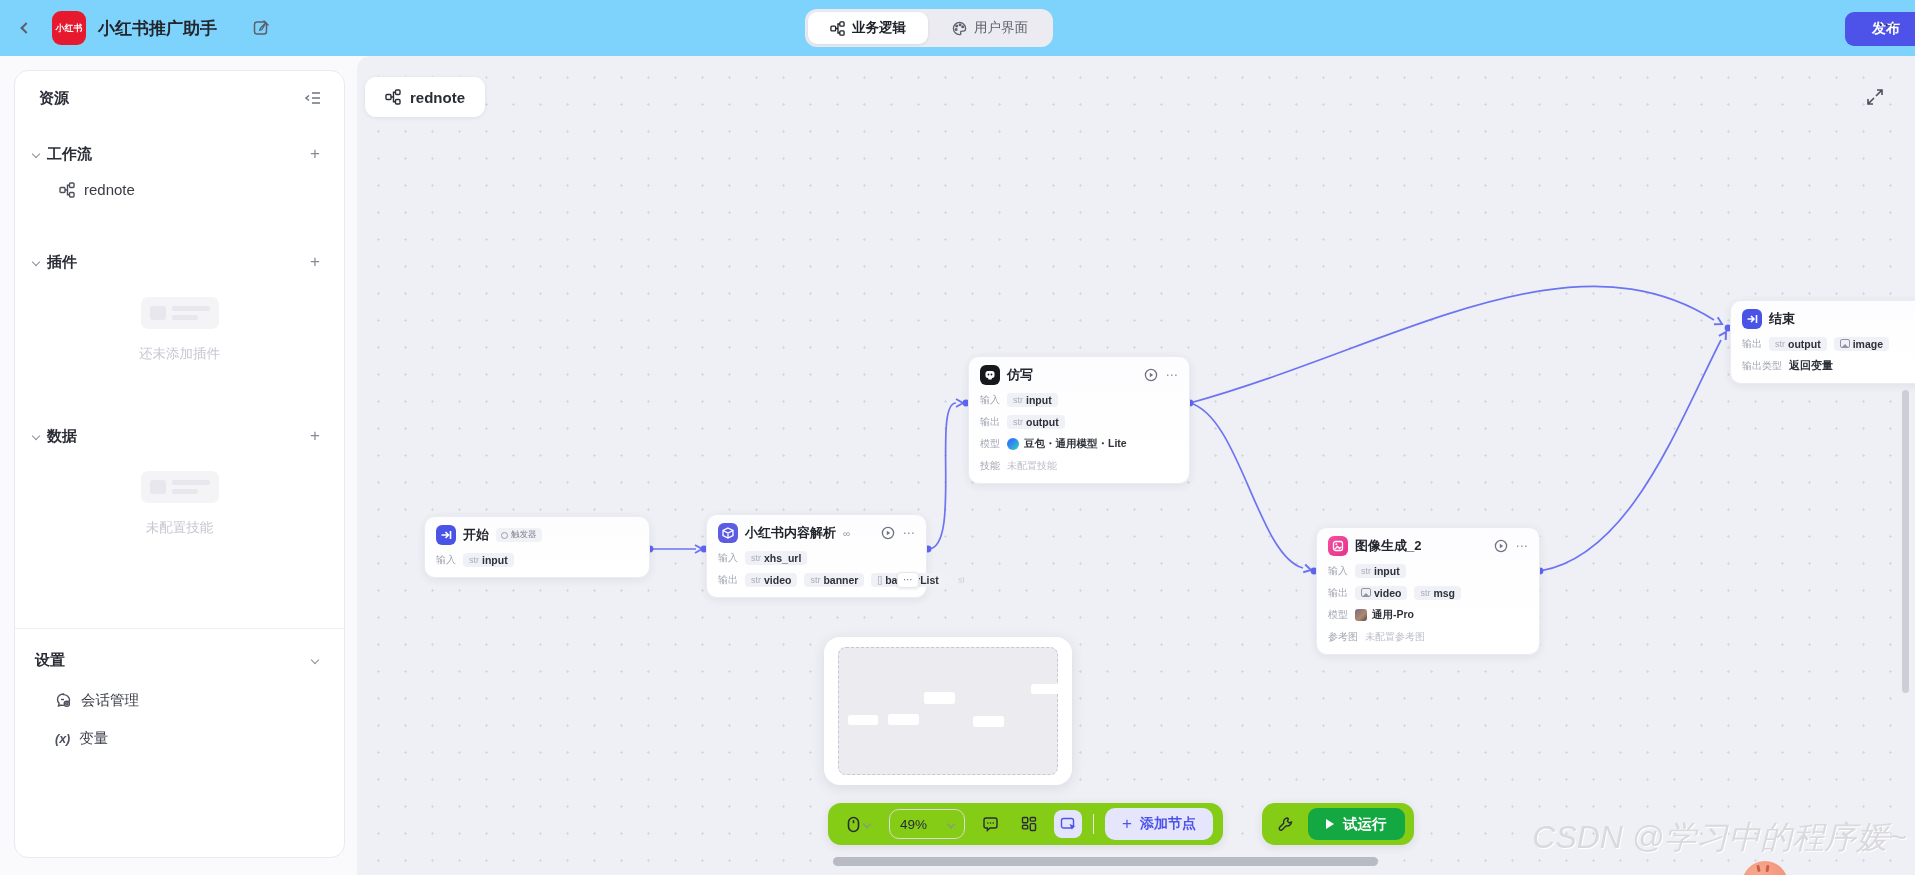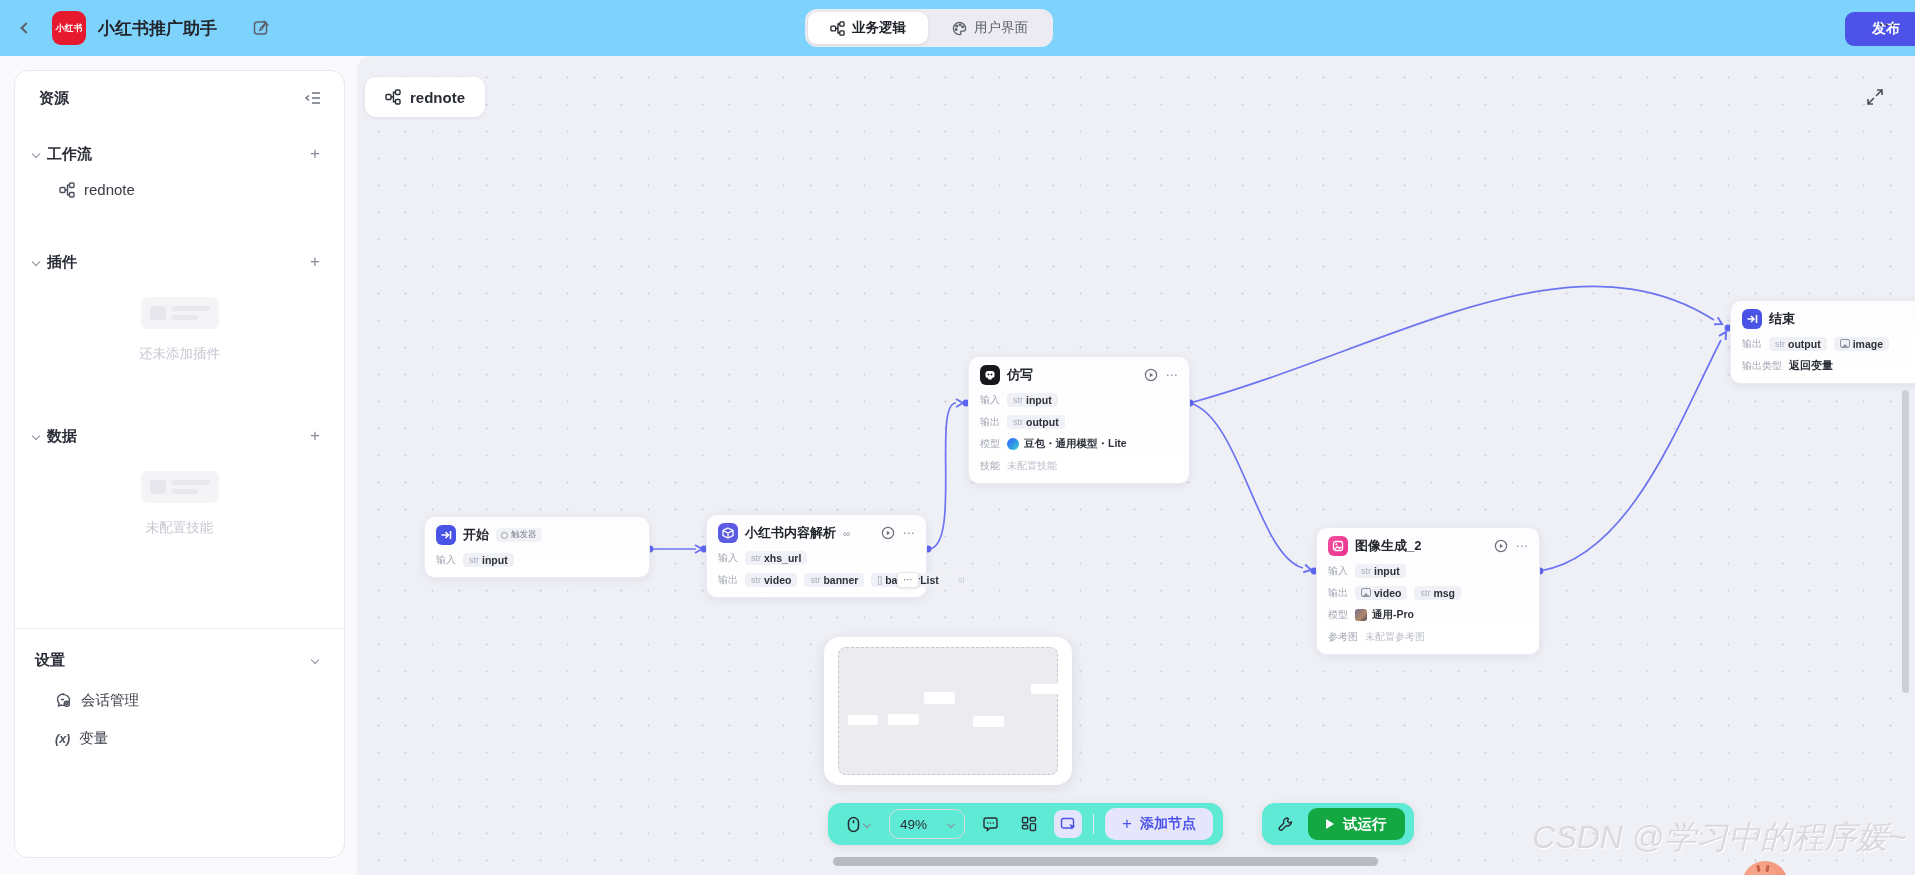--- a/index.html
+++ b/index.html
@@ -71,21 +71,21 @@
   .m-ic-pro { width:12px; height:12px; border-radius:3px; background:linear-gradient(135deg,#7a6a8f,#b08a6a 60%,#4d4458); }
   .overflow-chip { position:absolute; right:-4px; top:1px; background:#fff; border:1px solid #e6e6ee; box-shadow:0 1px 3px rgba(30,30,60,.1); border-radius:4px; font-size:10px; color:#6f7380; padding:0 5px; line-height:14px; cursor:pointer; }
   .link-ic { color:#9a9eab; font-size:10px; }
 
   
   .minimap { position:absolute; left:824px; top:637px; width:248px; height:148px; background:#fff; border-radius:16px; box-shadow:0 3px 14px rgba(35,35,70,.10); z-index:8; padding:10px 14px; cursor:pointer; }
   .mm-inner { position:relative; width:100%; height:100%; background:#ececf0; border:1.5px dashed #c6c7d2; border-radius:8px; }
   .mm-node { position:absolute; background:#fff; border-radius:2.5px; }
 
   
-  .toolbar { position:absolute; top:803px; z-index:20; display:flex; align-items:center; height:42px; background:#5eead4; border-radius:13px; box-shadow:0 2px 10px rgba(35,35,70,.10); }
+  .toolbar { position:absolute; top:803px; z-index:20; display:flex; align-items:center; height:42px; background:#84cc16; border-radius:13px; box-shadow:0 2px 10px rgba(35,35,70,.10); }
   .tb-left { left:828px; padding:0 10px; gap:11px; }
   .tb-right { left:1262px; padding:0 9px; gap:9px; }
   .tool-btn { display:flex; align-items:center; justify-content:center; width:28px; height:28px; border-radius:8px; cursor:pointer; color:#3d414c; }
   .tool-btn.active { background:#e4e5fb; color:#4d53e8; }
   .zoom-select { display:flex; align-items:center; justify-content:space-between; width:76px; height:30px; border:1px solid #d8d9e1; border-radius:10px; padding:0 10px; font-size:13.5px; color:#2a2d36; cursor:pointer; }
   .tb-div { width:1px; height:20px; background:#e8e8ee; }
   .add-node-btn { display:flex; align-items:center; gap:8px; height:32px; padding:0 17px; background:#e5e6fc; color:#4d53e8; font-size:14px; font-weight:700; border:none; border-radius:10px; cursor:pointer; }
   .run-btn { display:flex; align-items:center; gap:9px; height:32px; padding:0 18px; background:#13a842; color:#fff; font-size:14.5px; font-weight:700; border:none; border-radius:9px; cursor:pointer; }
   .play-tri { width:0; height:0; border-left:8px solid #fff; border-top:5px solid transparent; border-bottom:5px solid transparent; }
 

